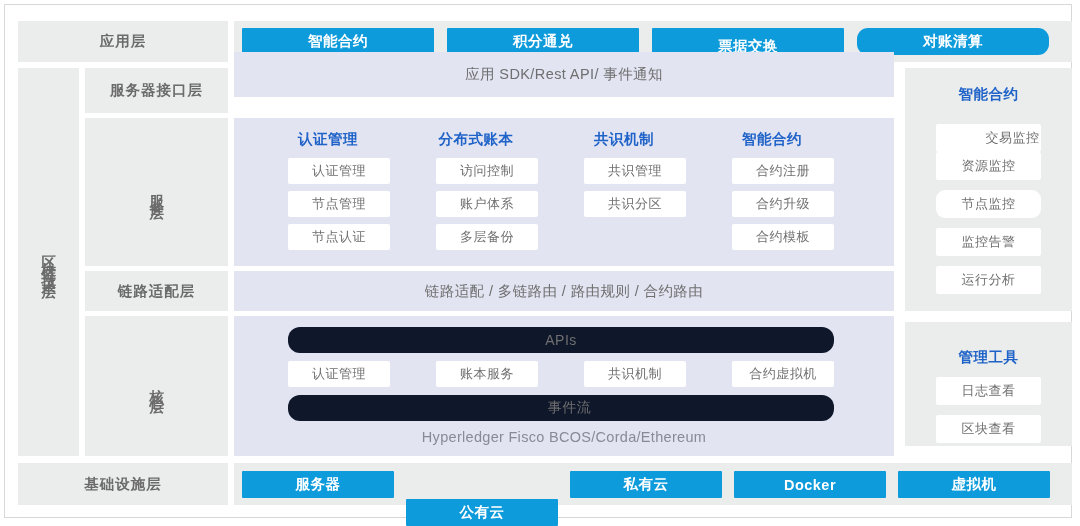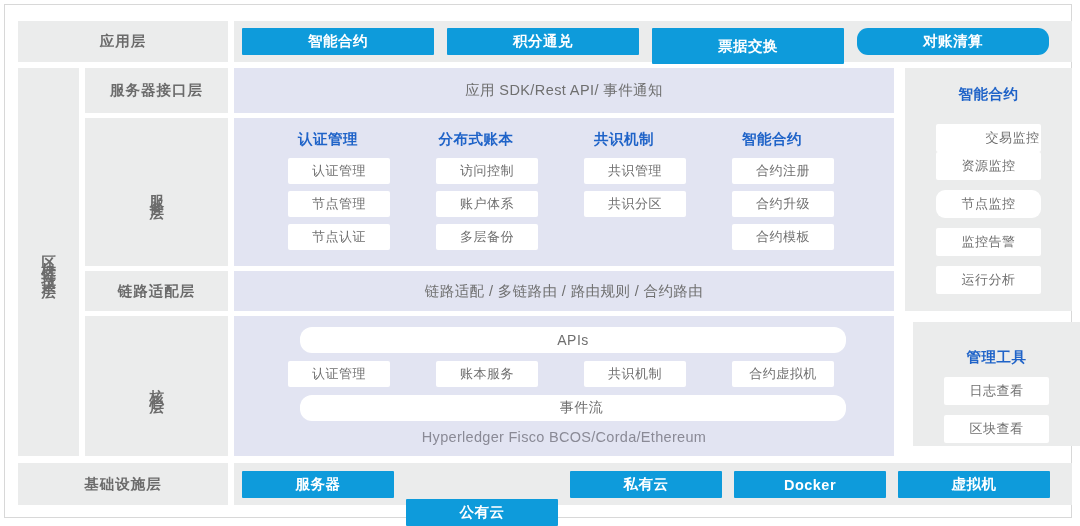--- a/index.html
+++ b/index.html
@@ -68,27 +68,26 @@
     position:absolute;
     background:#ffffff;
     color:#6f6f6f;
     font-size:13px;
     letter-spacing:.5px;
     border-radius:2px;
     box-sizing:border-box;
   }
   .wide-chip{
     position:absolute;
-    background:#ffffff;
+    background:#0f172a;
     color:#6f6f6f;
     font-size:14px;
     letter-spacing:.5px;
     border-radius:12px;
     box-sizing:border-box;
-    margin-left:12px;
   }
   
   .col-head{
     position:absolute;
     color:#1f63c8;
     font-size:14.5px;
     font-weight:700;
     letter-spacing:.5px;
   }
   .panel-head{
@@ -128,21 +127,21 @@
     <div class="blue-btn center" style="left:623px;top:7px;width:192px;height:27px;border-radius:11px;">对账清算</div>
   </div>
 
   <div class="gray-box center" style="left:18px;top:68px;width:61px;height:388px;">
     <span class="vert-label">区块链技术层</span>
   </div>
 
   <div class="gray-box center" style="left:85px;top:68px;width:143px;height:45px;">
     <span class="layer-label">服务器接口层</span>
   </div>
-  <div class="lav-box center" style="left:234px;top:68px;width:660px;height:45px;">
+  <div class="lav-box center" style="left:234px;top:52px;width:660px;height:45px;">
     <span class="bar-text" style="position:static;">应用 SDK/Rest API/ 事件通知</span>
   </div>
 
   <div class="gray-box center" style="left:85px;top:118px;width:143px;height:148px;">
     <span class="vert-label">服务层</span>
   </div>
 
   <div class="lav-box" style="left:234px;top:118px;width:660px;height:148px;">
 
     <div class="col-head center" style="left:20px;top:11px;width:148px;height:20px;">认证管理</div>
@@ -192,21 +191,21 @@
 
   <div class="gray-box" style="left:905px;top:68px;width:167px;height:243px;">
     <div class="panel-head center" style="left:0px;top:16px;width:167px;height:20px;">智能合约</div>
     <div class="chip center" style="left:31px;top:56px;width:105px;height:28px;padding-left:48px;">交易监控</div>
     <div class="chip center" style="left:31px;top:84px;width:105px;height:28px;">资源监控</div>
     <div class="chip center" style="left:31px;top:122px;width:105px;height:28px;border-radius:9px;">节点监控</div>
     <div class="chip center" style="left:31px;top:160px;width:105px;height:28px;">监控告警</div>
     <div class="chip center" style="left:31px;top:198px;width:105px;height:28px;">运行分析</div>
   </div>
 
-  <div class="gray-box" style="left:905px;top:322px;width:167px;height:124px;margin-left:8px;">
+  <div class="gray-box" style="left:905px;top:322px;width:167px;height:124px;">
     <div class="panel-head center" style="left:0px;top:25px;width:167px;height:20px;">管理工具</div>
     <div class="chip center" style="left:31px;top:55px;width:105px;height:28px;">日志查看</div>
     <div class="chip center" style="left:31px;top:93px;width:105px;height:28px;">区块查看</div>
   </div>
 
   <div class="gray-box center" style="left:18px;top:463px;width:210px;height:42px;">
     <span class="layer-label">基础设施层</span>
   </div>
 
   <div class="gray-box" style="left:234px;top:463px;width:838px;height:42px;">

